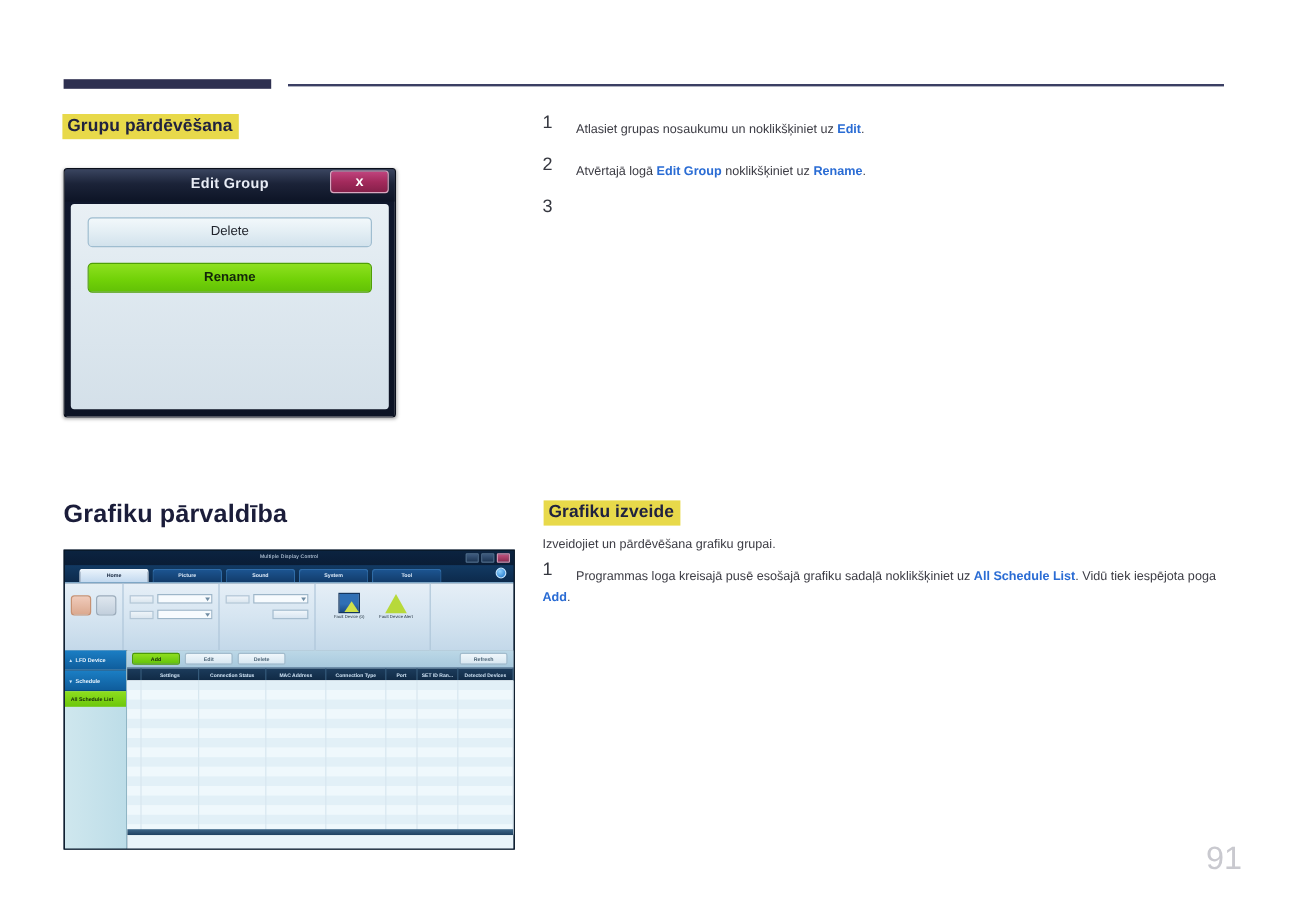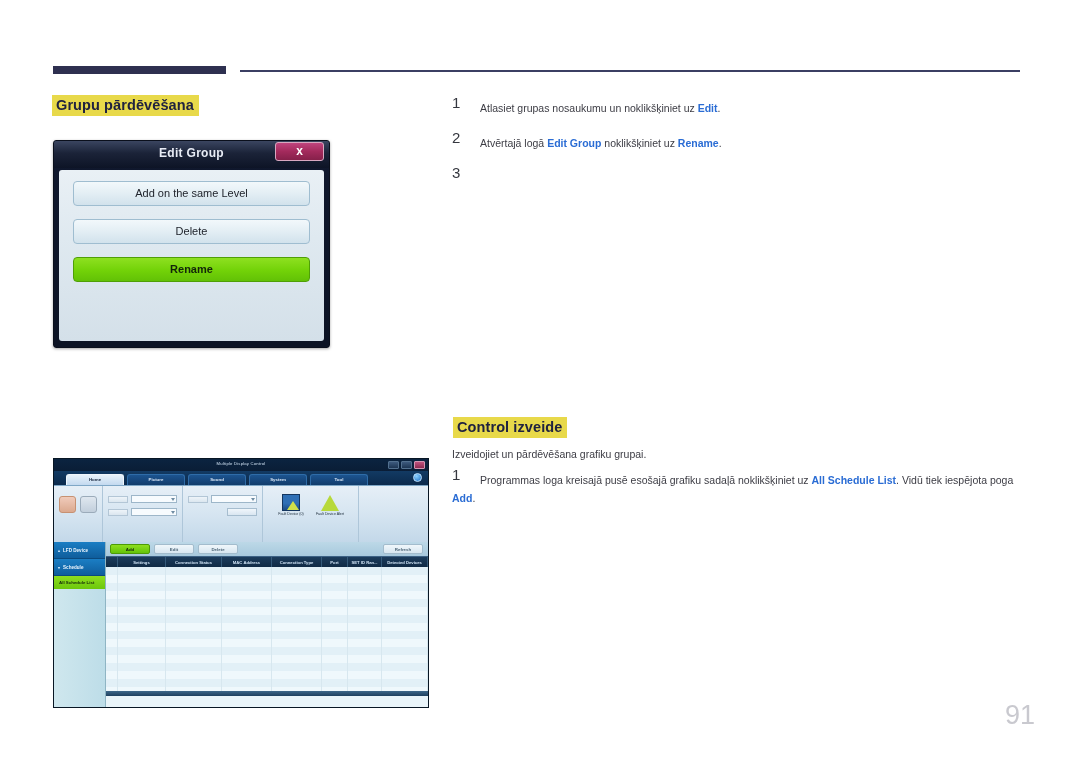--- a/index.html
+++ b/index.html
@@ -327,28 +327,28 @@
       <span class="step-num">3</span>
     </div>
   </div>
 
   <div class="dialog">
     <div class="dlg-titlebar">
       <div class="dlg-title">Edit Group</div>
       <div class="dlg-close">x</div>
     </div>
     <div class="dlg-body">
-      <div class="dlg-btn">Add on the same Level</div>
       <div class="dlg-btn">Delete</div>
       <div class="dlg-btn primary">Rename</div>
     </div>
   </div>
 
-
-  <div class="hl-heading" id="heading-grafiku-izveide">Control izveide</div>
+  <div class="section-title">Grafiku pārvaldība</div>
+
+  <div class="hl-heading" id="heading-grafiku-izveide">Grafiku izveide</div>
 
   <div class="plain-note">Izveidojiet un pārdēvēšana grafiku grupai.</div>
 
   <div class="steps" id="steps-schedule">
     <div class="step">
       <span class="step-num">1</span>
       <span class="step-text">Programmas loga kreisajā pusē esošajā grafiku sadaļā noklikšķiniet uz <b>All Schedule List</b>. Vidū tiek iespējota poga <b>Add</b>.</span>
     </div>
   </div>
 

